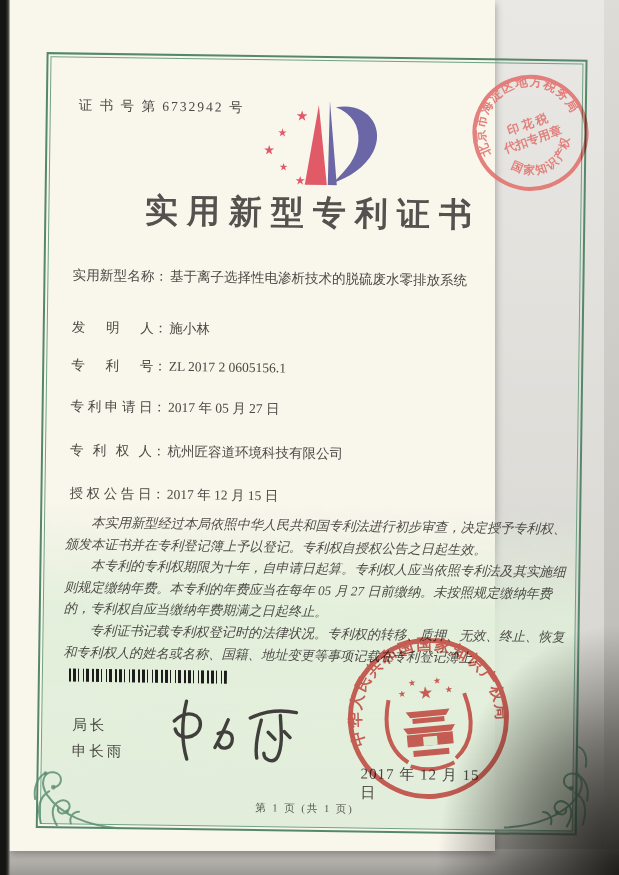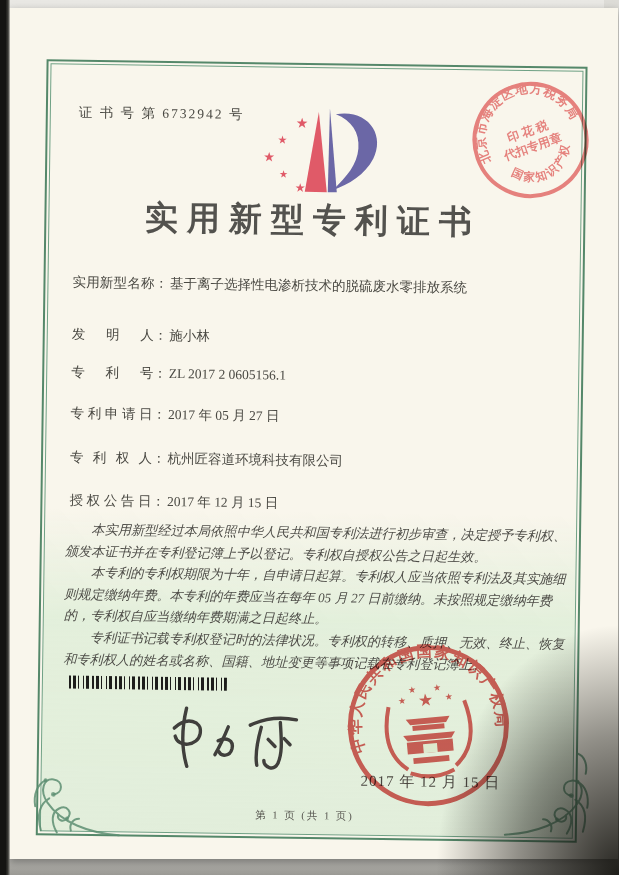--- a/index.html
+++ b/index.html
@@ -9,21 +9,21 @@
   
   .left-strip{position:absolute;left:0;top:0;width:10px;height:100%;z-index:6;
     background:linear-gradient(90deg,#141412 0 55%,#33332f 75%,#6b6b66 92%,rgba(107,107,102,0));}
   .right-strip{position:absolute;right:0;top:0;width:15px;height:100%;z-index:1;
     background:linear-gradient(180deg,#dddcd7,#b6b5af);}
   .bottom-strip{position:absolute;left:0;bottom:0;width:100%;height:26px;z-index:1;
     background:linear-gradient(180deg,#c7c6c1,#9a9994);}
   .corner-shadow{position:absolute;right:0;bottom:0;width:190px;height:260px;z-index:7;pointer-events:none;
     background:radial-gradient(ellipse at 100% 100%,rgba(20,19,15,.92) 0%,rgba(20,19,15,.45) 38%,rgba(20,19,15,0) 68%);}
   
-  .paper{position:absolute;left:9px;top:8px;width:609px;height:851px;z-index:2;
+  .paper{position:absolute;left:9px;top:0;width:486px;height:851px;z-index:2;
     background:#f9f6ec;box-shadow:0 3px 8px rgba(0,0,0,.35);}
   .cert-content{position:absolute;inset:0;transform:rotate(.8deg);transform-origin:50% 45%;}
   .frame{position:absolute;left:33px;top:55px;width:537px;height:772px;
     border:2px solid #55886a;}
   .frame-inner{position:absolute;inset:2px;border:1px solid #6fA185;
     background:linear-gradient(180deg,rgba(231,242,225,0) 0%,rgba(231,242,225,0) 58%,rgba(223,238,216,.85) 72%,#e2eedb 100%);}
   .cert-no{position:absolute;left:66px;top:99px;font-size:13.5px;letter-spacing:2px;color:#4a4943;}
   .title{position:absolute;left:33px;top:190px;width:537px;text-align:center;
     font-size:33px;font-weight:600;letter-spacing:9px;color:#53524e;}
   
@@ -151,20 +151,24 @@
       </div>
 
       <div class="body-text">
         <p>本实用新型经过本局依照中华人民共和国专利法进行初步审查，决定授予专利权、颁发本证书并在专利登记簿上予以登记。专利权自授权公告之日起生效。</p>
         <p>本专利的专利权期限为十年，自申请日起算。专利权人应当依照专利法及其实施细则规定缴纳年费。本专利的年费应当在每年 05 月 27 日前缴纳。未按照规定缴纳年费的，专利权自应当缴纳年费期满之日起终止。</p>
         <p>专利证书记载专利权登记时的法律状况。专利权的转移、质押、无效、终止、恢复和专利权人的姓名或名称、国籍、地址变更等事项记载在专利登记簿上。</p>
       </div>
 
       <div class="barcode"></div>
 
+      <div class="officer">
+        <div>局长</div>
+        <div>申长雨</div>
+      </div>
 
       <svg class="signature-svg" width="150" height="78" viewBox="0 0 150 78">
         <g stroke="#403f3c" fill="none" stroke-width="3.4" stroke-linecap="round">
           <path d="M24,10 C19,32 20,52 25,68"></path>
           <path d="M12,30 C24,18 40,22 38,35 C36,48 16,50 13,38"></path>
           <path d="M66,28 C62,38 58,47 53,56"></path>
           <path d="M56,42 C64,38 72,41 70,50 C68,58 59,58 57,53"></path>
           <path d="M88,26 C102,19 118,17 134,20"></path>
           <path d="M99,28 C95,43 93,56 95,66"></path>
           <path d="M118,23 C119,38 121,53 116,64 C112,72 102,68 102,61"></path>

